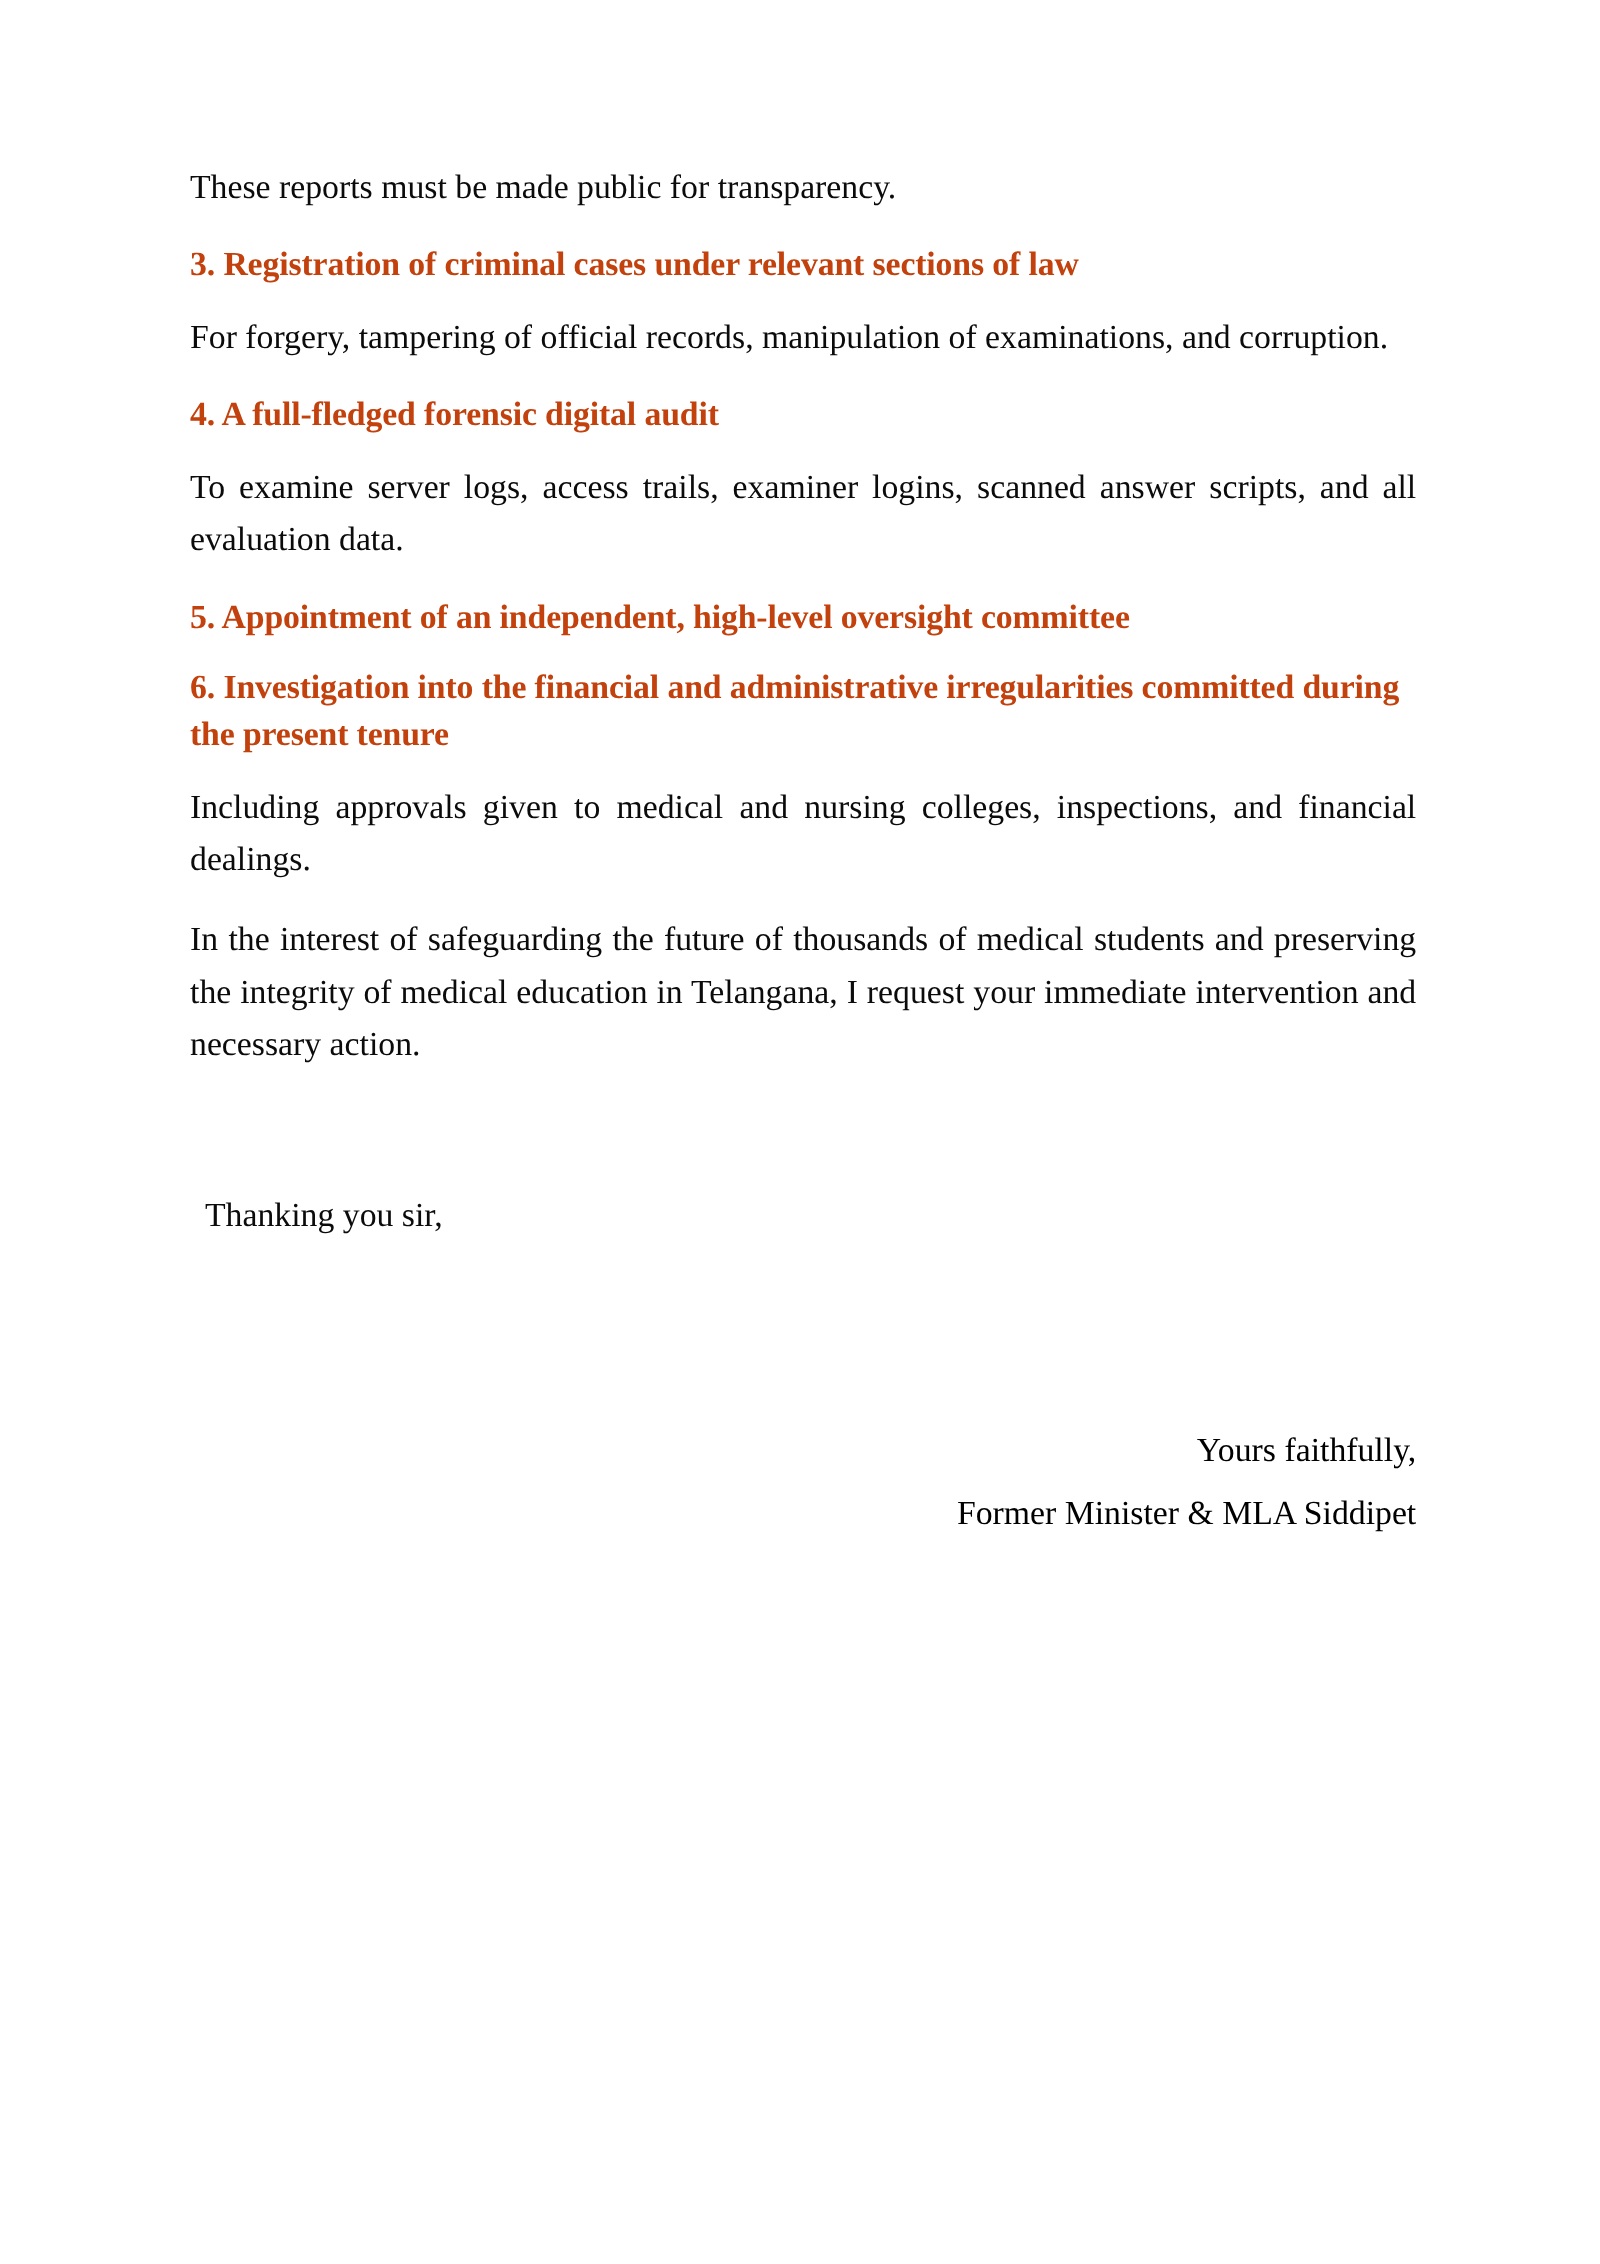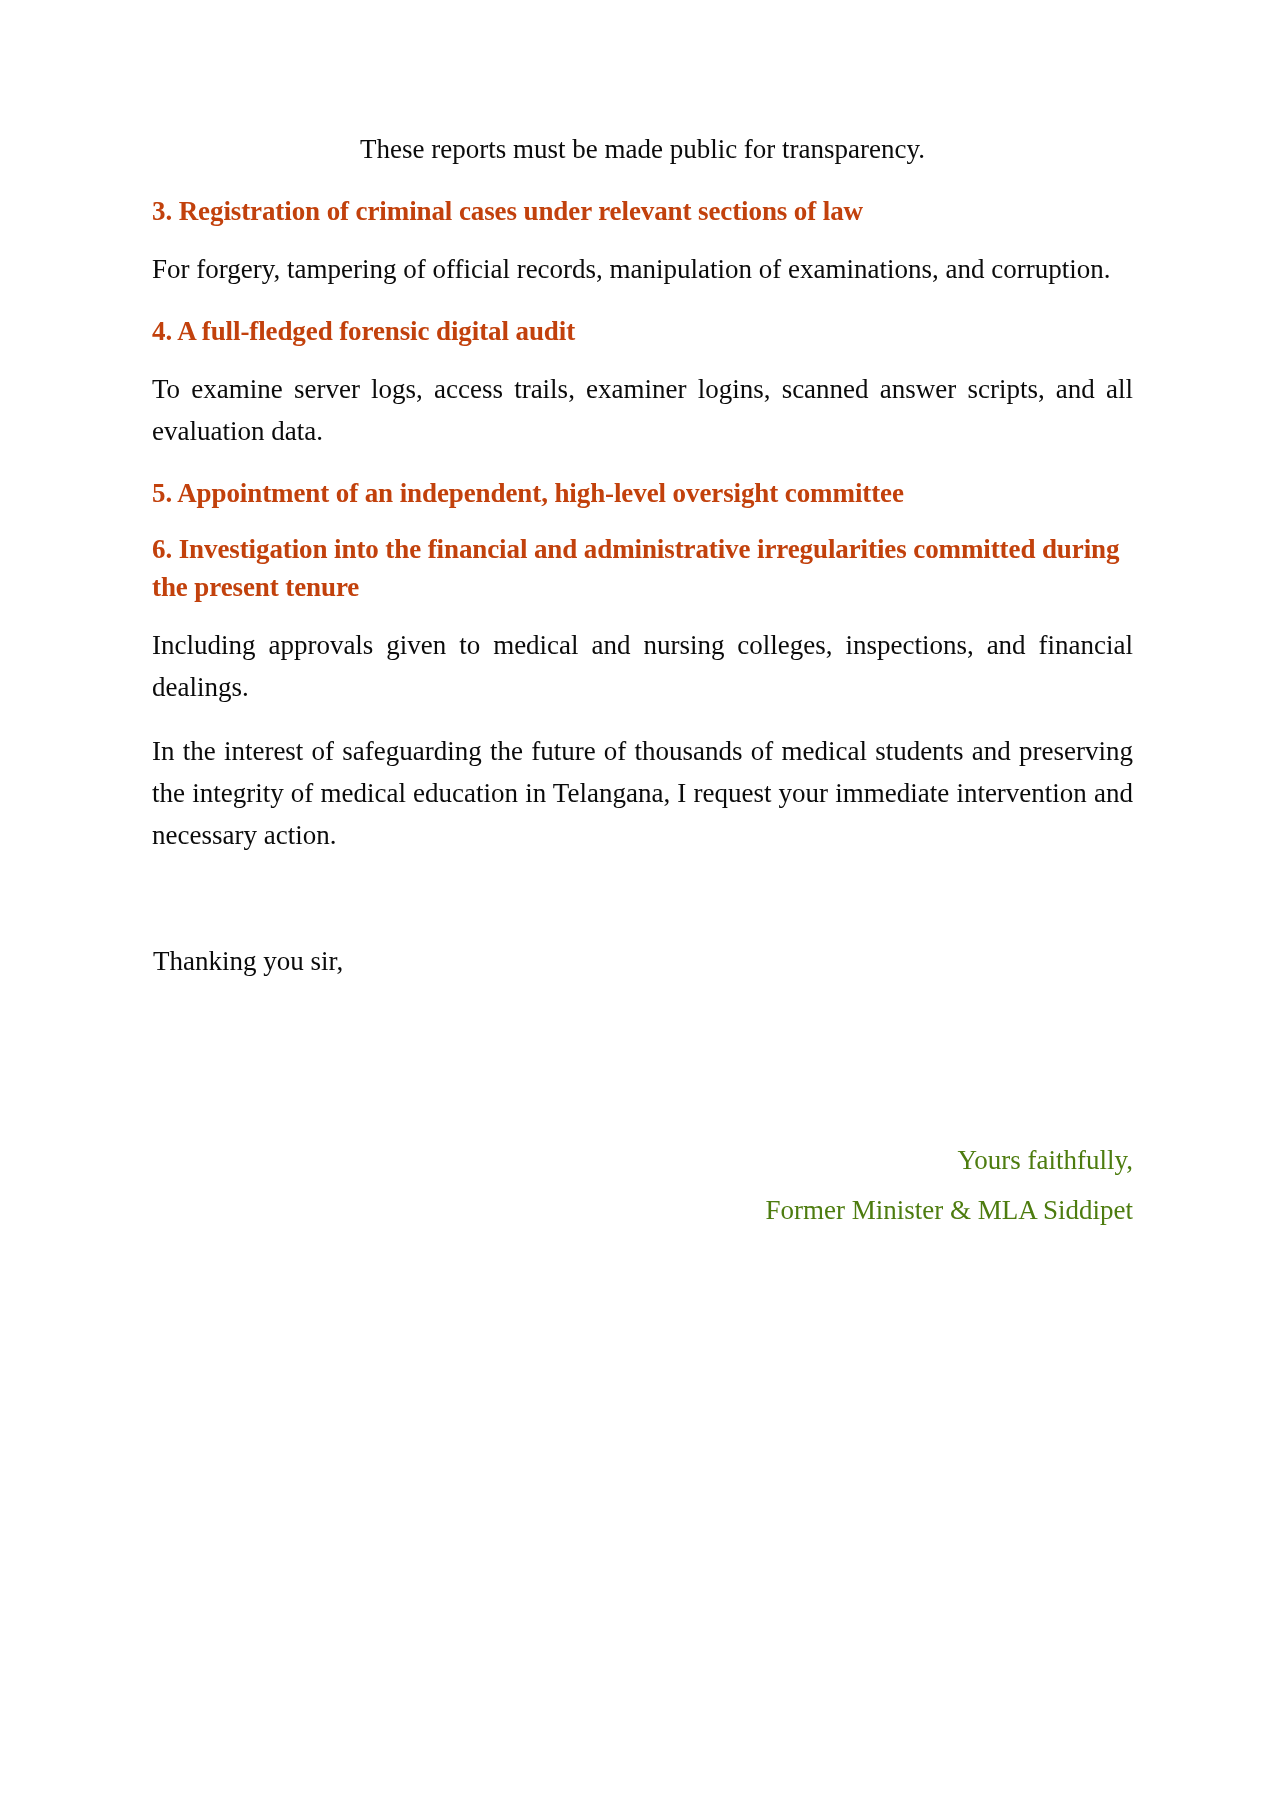--- a/index.html
+++ b/index.html
@@ -46,46 +46,46 @@
     line-height: 38px;
     font-weight: bold;
     text-align: left;
     margin: 0 0 18px 0;
     color: #c2410c;
     letter-spacing: -0.1px;
   }
 
   
   .para.single {
-    text-align: center;
+    text-align: left;
   }
 
   .spacer-lg { height: 62px; }
 
   .closing {
     font-size: 27px;
     line-height: 40px;
     text-align: left;
-    margin: 1px;
+    margin: 12px;
     color: #0b0b0b;
   }
 
   
   .signature {
     position: absolute;
     left: 152px;
     top: 1135px;
     width: 981px;
     text-align: right;
   }
   .signature .sig-line {
     font-size: 27px;
     line-height: 50px;
     text-align: right;
-    color: #4d7c0f;
+    color: #000000;
     white-space: nowrap;
   }
 </style>
 </head>
 <body>
 
 <div class="page">
 
   <div class="content">
 

